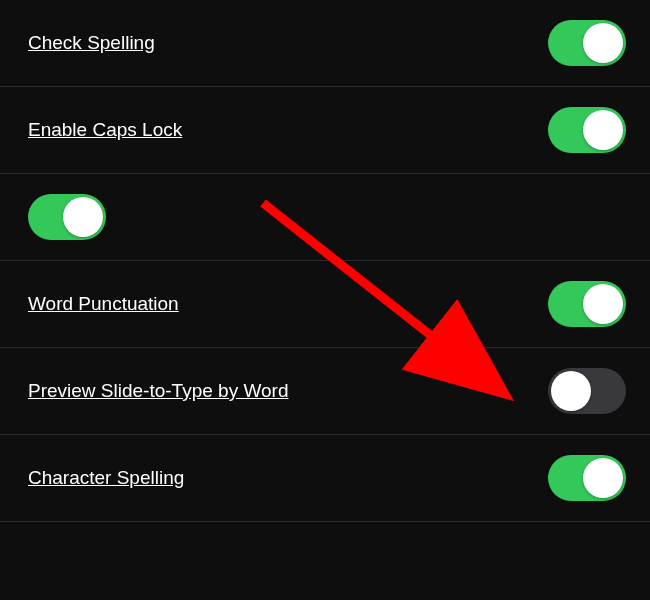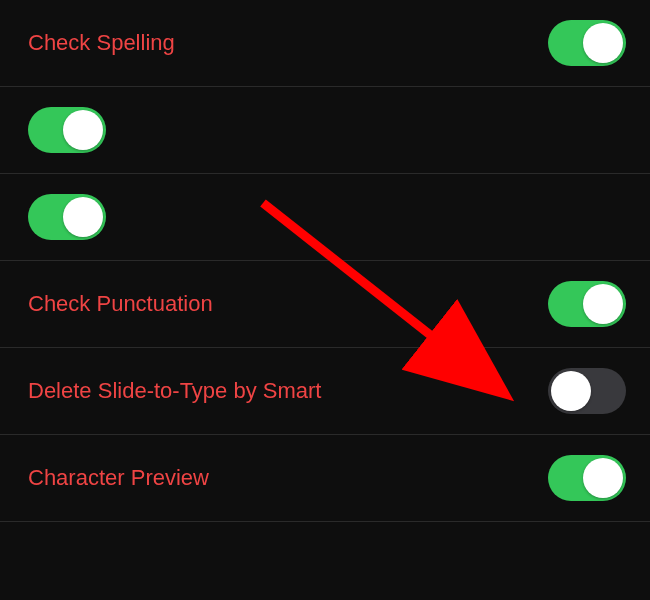--- a/index.html
+++ b/index.html
@@ -22,23 +22,24 @@
       display: flex;
       align-items: center;
       justify-content: space-between;
       padding: 20px 24px 20px 28px;
       border-bottom: 1px solid #2a2a2a;
     }
     .settings-row:first-child {
       border-top: none;
     }
     .settings-label {
-      color: #ef4444;
-      font-size: 22px;
+      color: #ffffff;
+      font-size: 19px;
       font-weight: 400;
+      text-decoration: underline;
     }
     .toggle {
       width: 78px;
       height: 46px;
       border-radius: 23px;
       position: relative;
       cursor: pointer;
       flex-shrink: 0;
     }
     .toggle.on {
@@ -76,48 +77,49 @@
 <div class="settings-list">
 
   <div class="settings-row">
     <span class="settings-label">Check Spelling</span>
     <div class="toggle on">
       <div class="toggle-knob"></div>
     </div>
   </div>
 
   <div class="settings-row">
+    <span class="settings-label">Enable Caps Lock</span>
     <div class="toggle on">
       <div class="toggle-knob"></div>
     </div>
   </div>
 
   <div class="settings-row">
     <div class="toggle on">
       <div class="toggle-knob"></div>
     </div>
   </div>
 
   <div class="settings-row">
-    <span class="settings-label">Check Punctuation</span>
+    <span class="settings-label">Word Punctuation</span>
     <div class="toggle on">
       <div class="toggle-knob"></div>
     </div>
   </div>
 
 
   <div class="settings-row">
-    <span class="settings-label">Delete Slide-to-Type by Smart</span>
+    <span class="settings-label">Preview Slide-to-Type by Word</span>
     <div class="toggle off">
       <div class="toggle-knob"></div>
     </div>
   </div>
 
   <div class="settings-row">
-    <span class="settings-label">Character Preview</span>
+    <span class="settings-label">Character Spelling</span>
     <div class="toggle on">
       <div class="toggle-knob"></div>
     </div>
   </div>
 
 </div>
 
 <svg class="arrow-overlay" width="280" height="210">
   <defs>
     <marker id="arrowhead" markerWidth="12" markerHeight="10" refX="10" refY="5" orient="auto">

